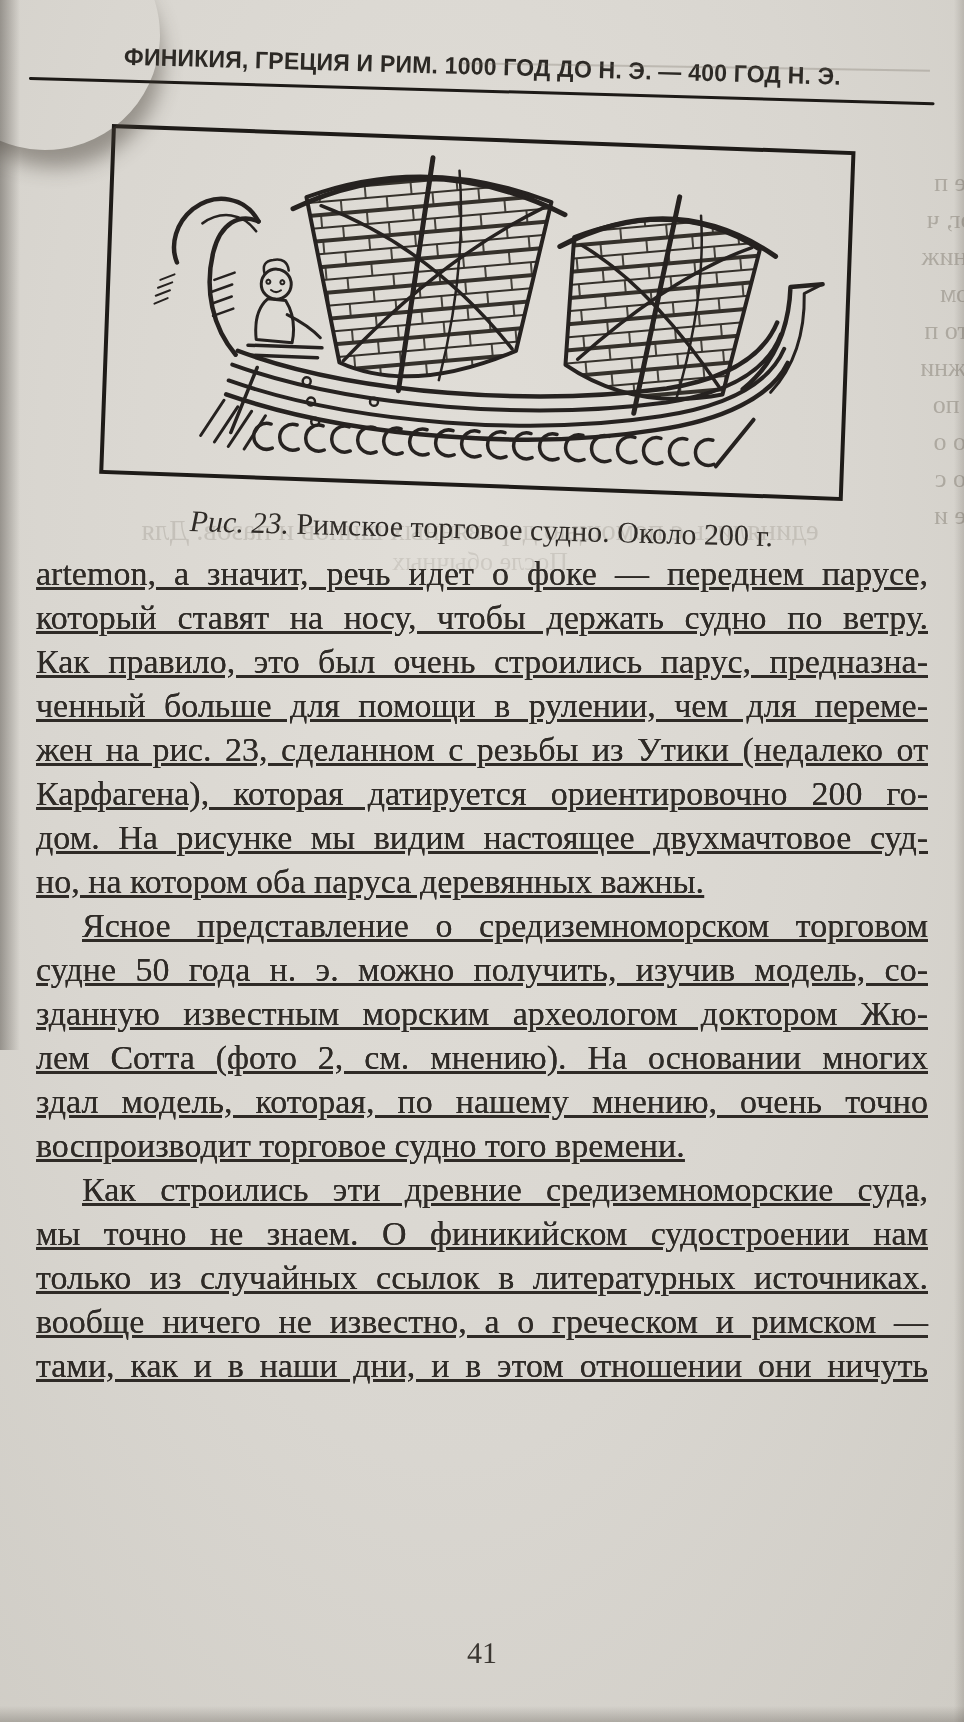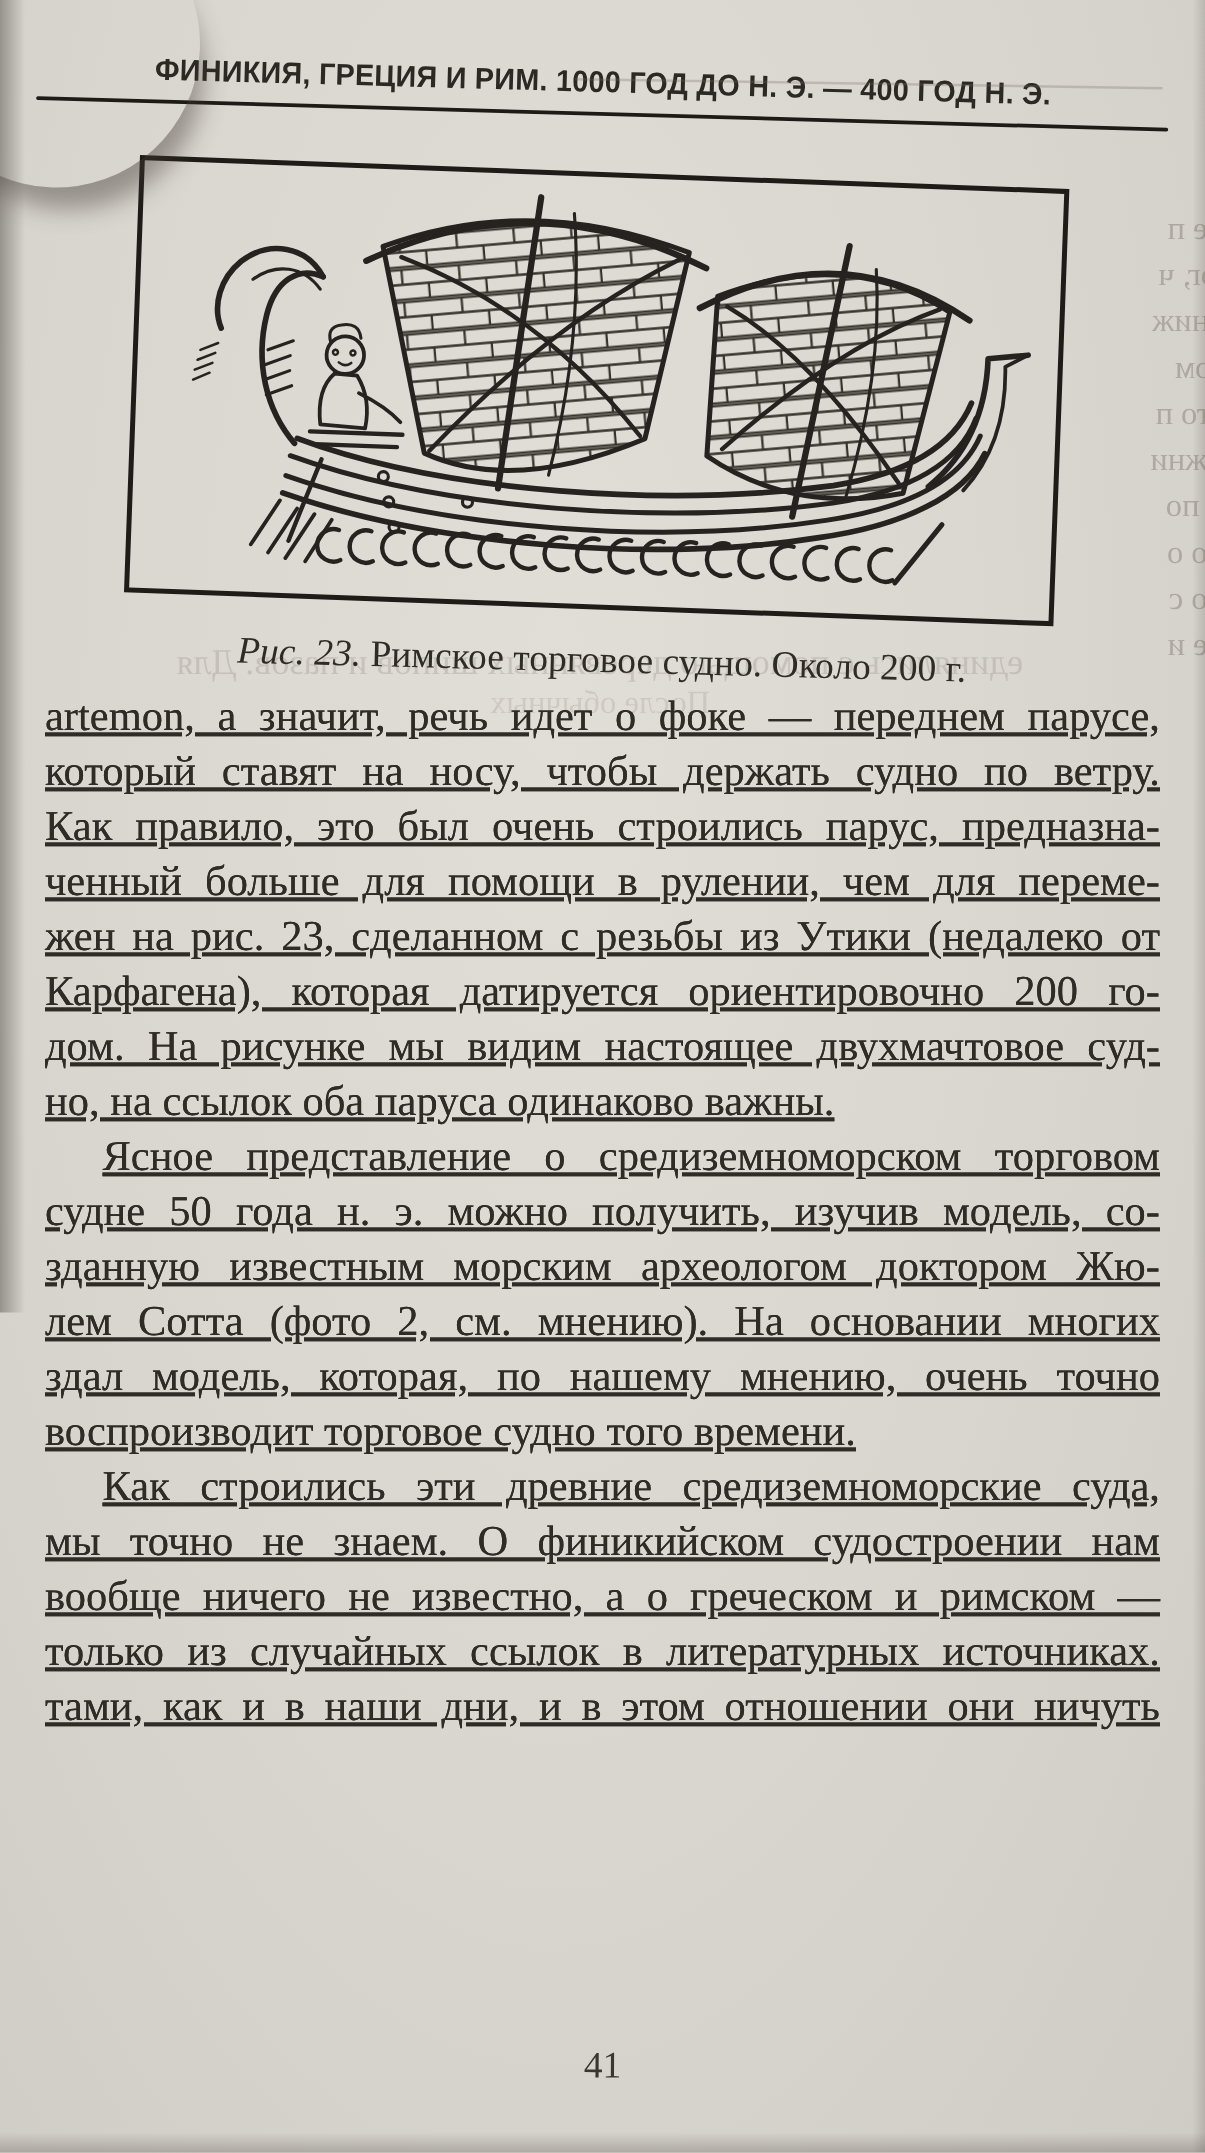--- a/index.html
+++ b/index.html
@@ -150,31 +150,31 @@
   </div>
 
   <div class="body-text">
       <div class="bodyline">artemon, а значит, речь идет о фоке — переднем парусе,</div>
       <div class="bodyline">который ставят на носу, чтобы держать судно по ветру.</div>
       <div class="bodyline">Как правило, это был очень строились парус, предназна-</div>
       <div class="bodyline">ченный больше для помощи в рулении, чем для переме-</div>
       <div class="bodyline">жен на рис. 23, сделанном с резьбы из Утики (недалеко от</div>
       <div class="bodyline">Карфагена), которая датируется ориентировочно 200 го-</div>
       <div class="bodyline">дом. На рисунке мы видим настоящее двухмачтовое суд-</div>
-      <div class="bodyline lastline">но, на ссылок оба паруса одинаково важны.</div>
+      <div class="bodyline lastline">но, на котором оба паруса деревянных важны.</div>
       <div class="bodyline indent">Ясное представление о средиземноморском торговом</div>
       <div class="bodyline">судне 50 года н. э. можно получить, изучив модель, со-</div>
       <div class="bodyline">зданную известным морским археологом доктором Жю-</div>
       <div class="bodyline">лем Сотта (фото 2, см. мнению). На основании многих</div>
       <div class="bodyline">здал модель, которая, по нашему мнению, очень точно</div>
       <div class="bodyline lastline">воспроизводит торговое судно того времени.</div>
       <div class="bodyline indent">Как строились эти древние средиземноморские суда,</div>
       <div class="bodyline">мы точно не знаем. О финикийском судостроении нам</div>
+      <div class="bodyline">только из случайных ссылок в литературных источниках.</div>
       <div class="bodyline">вообще ничего не известно, а о греческом и римском —</div>
-      <div class="bodyline">только из случайных ссылок в литературных источниках.</div>
       <div class="bodyline">тами, как и в наши дни, и в этом отношении они ничуть</div>
     </div>
 
   <div class="page-number">41</div>
 
   <div class="edge-left"></div>
   <div class="corner-curl"></div>
   <div class="edge-bottom"></div>
   <div class="edge-right"></div>
 </div>

